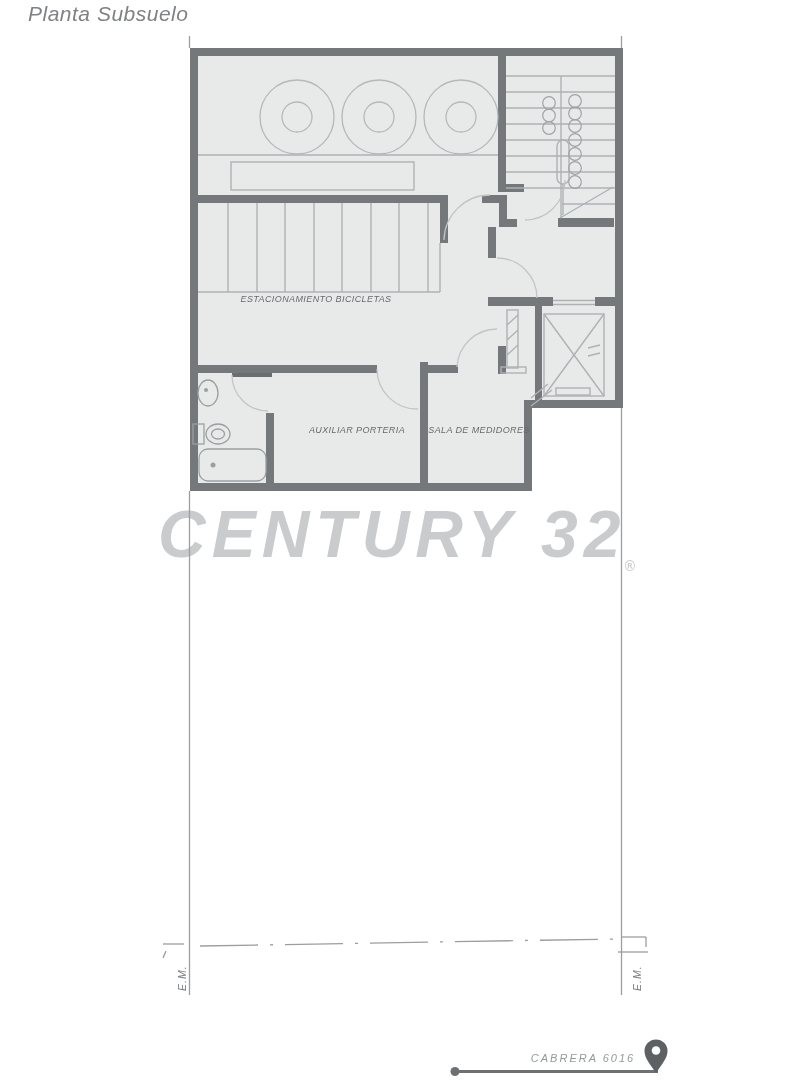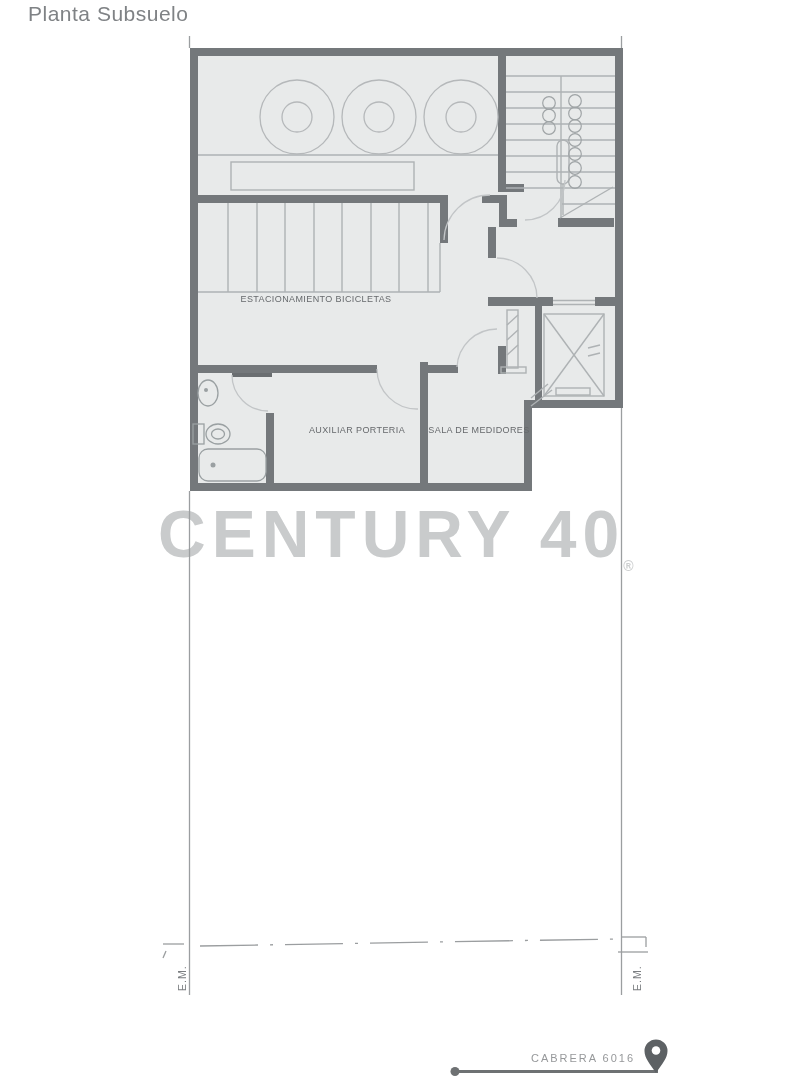--- a/index.html
+++ b/index.html
@@ -1,17 +1,17 @@
 <!DOCTYPE html>
 <html><head>
 <meta charset="utf-8">
 <style>
   html,body{margin:0;padding:0;background:#ffffff;}
   #canvas{position:relative;width:717px;height:1080px;background:#ffffff;overflow:hidden;
-          font-family:"Liberation Sans",sans-serif;}
+          font-family:"Liberation Sans",sans-serif;font-style:italic;}
   #page-title{position:absolute;left:28px;top:2px;font-size:21px;color:#7f8285;
               letter-spacing:.5px;font-weight:400;}
   #watermark{position:absolute;left:158px;top:496px;width:540px;font-weight:bold;
              font-size:66px;letter-spacing:6px;color:#c9cbcc;white-space:nowrap;z-index:1;}
   #watermark .reg{font-size:14px;letter-spacing:0;position:relative;top:14px;left:-2px;color:#cdcfd0;}
   svg#plan{position:absolute;left:0;top:0;z-index:2;}
   .wall{fill:#74787b;stroke:none;}
   .thin{stroke:#aeb2b4;stroke-width:1.4;fill:none;}
   .thin-f{stroke:#b5b8ba;stroke-width:1.3;fill:none;}
   .fixture{stroke:#9aa0a2;stroke-width:1.3;fill:none;}
@@ -21,21 +21,21 @@
   .emlabel{font-size:10.5px;letter-spacing:1px;fill:#7b7e81;}
   .streetlabel{font-size:11px;letter-spacing:2px;fill:#96989a;text-anchor:middle;}
 </style>
 </head>
 <body>
 
 <div id="canvas">
 
   <div id="page-title">Planta Subsuelo</div>
 
-  <div id="watermark"><span>CENTURY 40</span><span class="reg">®</span></div>
+  <div id="watermark"><span>CENTURY 32</span><span class="reg">®</span></div>
 
   <svg id="plan" width="809" height="1080" viewBox="0 0 809 1080">
 
     <path d="M194,52 H619 V404 H528 V487 H194 Z" fill="#e8eaea"></path>
 
     <g>
       <rect class="wall" x="190" y="48" width="433" height="8"></rect>
       <rect class="wall" x="190" y="48" width="8" height="443"></rect>
       <rect class="wall" x="190" y="483" width="342" height="8"></rect>
       <rect class="wall" x="524" y="404" width="8" height="87"></rect>

